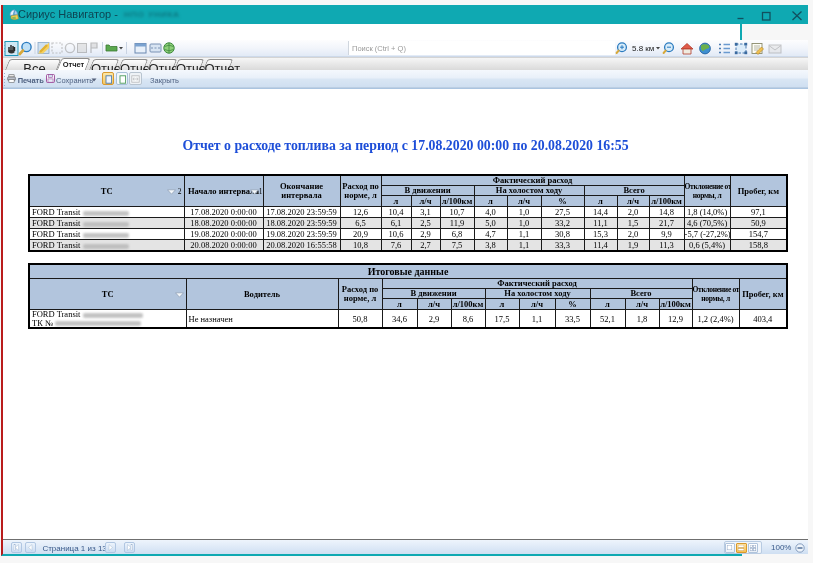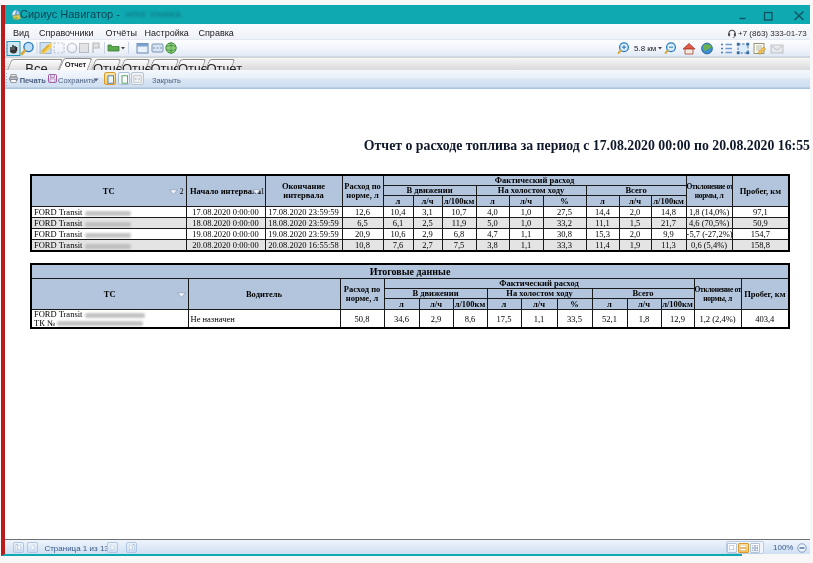--- a/index.html
+++ b/index.html
@@ -1,18 +1,18 @@
 <!DOCTYPE html>
 <html><head>
 <meta charset="utf-8">
 <style>
 * { margin:0; padding:0; box-sizing:border-box; }
 html,body { width:813px; height:563px; background:#f7f7f7; font-family:"Liberation Sans", sans-serif; overflow:hidden; }
 #win { filter:blur(0.35px); position:absolute; left:1px; top:5px; width:741px; height:551px; background:#fff;
-  border-left:4px solid #b91c1c; border-right:2px solid #0fa9b2; border-bottom:2px solid #0fa9b2; }
+  border-left:2px solid #b91c1c; border-right:2px solid #0fa9b2; border-bottom:2px solid #0fa9b2; }
 .abs { position:absolute; }
 
 
 #titlebar { left:0; top:0; width:805px; height:19px; background:#0fa9b2; color:#113f4e; }
 #title { left:15px; top:3px; font-size:11px; color:#0d4553; }
 #titlered { left:121px; top:5px; width:56px; height:10px; color:#0a5c66; font-size:8px; filter:blur(1.6px); overflow:hidden; white-space:nowrap; letter-spacing:1px; }
 
 
 #menubar { left:0; top:19px; width:805px; height:16px; background:linear-gradient(#fbfcfe,#eef1f8); border-bottom:1px solid #e4e8f0; }
 .menuitem { top:3.5px; font-size:9px; color:#1a1a1a; }
@@ -31,21 +31,21 @@
 .tablbl { top:2.5px; font-size:13px; color:#222; width:100%; text-align:center; }
 .tablbl.b { font-weight:bold; top:2px; font-size:7.5px; }
 
 
 #rtoolbar { left:0; top:65px; width:805px; height:18px; background:linear-gradient(#f4f8fd 0%, #e9f0f9 45%, #d9e6f4 55%, #cfdff1 100%); border-bottom:1px solid #bccee2; }
 .rtxt { top:5.5px; font-size:7.5px; color:#4f6181; }
 .rbtn { top:2px; height:13px; border-radius:2px; }
 
 
 #content { left:0; top:83px; width:805px; height:451px; background:#fff; border-top:1px solid #aac4e0; }
-#rpt-title { left:0; top:49px; width:805px; text-align:right; font-family:"Liberation Serif", serif; font-size:13.8px; font-weight:bold; color:#0f172a; }
+#rpt-title { left:0; top:49px; width:805px; text-align:center; font-family:"Liberation Serif", serif; font-size:13.8px; font-weight:bold; color:#1d4ed8; }
 
 table { border-collapse:collapse; table-layout:fixed; font-family:"Liberation Serif", serif; font-size:8.5px; color:#000; }
 table td, table th { border:1px solid #1a1a1a; overflow:hidden; white-space:nowrap; padding:0; line-height:10px; text-align:center; font-weight:normal; }
 table th { background:#b2c5dd; font-weight:bold; line-height:9px; }
 .unitrow th { height:11px; }
 #t1 { left:25px; top:85px; width:758px; border:2px solid #000; }
 #t2 { left:25px; top:174px; width:758px; border:2px solid #000; }
 .gray td { background:#e4e4e4; }
 .tcL { text-align:left !important; padding-left:2px !important; }
 .redact { display:inline-block; background:#b9b9b9; filter:blur(1.2px); height:5px; border-radius:2px; vertical-align:middle; opacity:0.85; }
@@ -71,34 +71,20 @@
     <div class="abs" id="titlered">НПО УНИКАЛ (НО)</div>
     <svg class="abs" style="left:731px;top:0;" width="75" height="19" viewBox="0 0 75 19">
       <g stroke="#11505f" stroke-width="1.3" fill="none">
         <path d="M3.5 13.5 L9.5 13.5"></path>
         <rect x="28.5" y="7.5" width="7.5" height="7.5"></rect>
         <path d="M58.5 6.5 L67.5 15 M67.5 6.5 L58.5 15"></path>
       </g>
     </svg>
   </div>
 
-  <div class="abs" id="menubar">
-    <div class="abs menuitem" style="left:8px;">Вид</div>
-    <div class="abs menuitem" style="left:34px;">Справочники</div>
-    <div class="abs menuitem" style="left:100.5px;">Отчёты</div>
-    <div class="abs menuitem" style="left:139.5px;">Настройка</div>
-    <div class="abs menuitem" style="left:193.5px;">Справка</div>
-    <svg class="abs" style="left:722px;top:3.5px;" width="10" height="10" viewBox="0 0 11 11">
-      <path d="M2 6 A3.5 3.5 0 0 1 9 6" fill="none" stroke="#444" stroke-width="1.2"></path>
-      <rect x="1.2" y="5.5" width="2.2" height="3.5" rx="1" fill="#444"></rect>
-      <rect x="7.6" y="5.5" width="2.2" height="3.5" rx="1" fill="#444"></rect>
-      <path d="M8.7 9 A 2 2 0 0 1 6.5 10.5" fill="none" stroke="#444" stroke-width="0.8"></path>
-    </svg>
-    <div class="abs" id="phone">+7 (863) 333-01-73</div>
-  </div>
 
   <div class="abs" id="toolbar">
     <div class="abs" style="left:0.5px;top:2px;width:1px;height:12px;background:repeating-linear-gradient(#b0bccc 0 1px,transparent 1px 3px);"></div>
     <svg class="abs" style="left:1px;top:1px;" width="180" height="15" viewBox="0 0 180 15">
 
       <rect x="1" y="0.5" width="13" height="14" fill="#cfe8f5" stroke="#2196b8" stroke-width="1"></rect>
       <path d="M5 11 L5 6 M7 11 L7 4 M9 11 L9 5 M10.5 10 L10.5 6" stroke="#222" stroke-width="1.4" fill="none"></path>
       <path d="M4.5 11.5 Q7.5 13.5 10.5 11.5 L10.5 9 L4.5 9 Z" fill="#333"></path>
 
       <circle cx="22.5" cy="6" r="4.6" fill="#bfe0f7" stroke="#2b7bbf" stroke-width="1.4"></circle>
@@ -124,20 +110,21 @@
       <rect x="131" y="2.5" width="11" height="9.5" fill="#e8f0fa" stroke="#6a88b0" stroke-width="1"></rect>
       <rect x="131" y="2.5" width="11" height="3" fill="#7ba2d0"></rect>
 
       <rect x="146" y="3" width="11" height="8" rx="1" fill="#d8e4f2" stroke="#7a92b4" stroke-width="1"></rect>
       <path d="M147 7 L156 7" stroke="#7a92b4" stroke-width="1" stroke-dasharray="2 1.5"></path>
 
       <circle cx="165" cy="7" r="5.2" fill="#8fd07a" stroke="#3f8a3f" stroke-width="1"></circle>
       <path d="M160.5 5.5 Q165 3 169.5 5.5 M160.5 8.5 Q165 11 169.5 8.5 M165 1.8 L165 12.2" stroke="#3f8a3f" stroke-width="0.8" fill="none"></path>
     </svg>
     <div class="abs" style="left:187px;top:4px;font-size:8.5px;color:#222;margin-top:33px;">Карта:</div>
+    <div class="abs" id="search">Поиск (Ctrl + Q)</div>
     <svg class="abs" style="left:612px;top:1px;" width="168" height="15" viewBox="0 0 168 15">
 
       <circle cx="7" cy="6.2" r="4.4" fill="#d8ecfa" stroke="#2b7bbf" stroke-width="1.3"></circle>
       <path d="M5 6.2 L9 6.2 M7 4.2 L7 8.2" stroke="#2b7bbf" stroke-width="1"></path>
       <path d="M3.6 9.6 L1.6 12" stroke="#d8a93a" stroke-width="2" stroke-linecap="round"></path>
       <text x="17" y="9.5" font-size="8" fill="#222" font-family="Liberation Sans">5.8 км</text>
       <path d="M41 6 L45 6 L43 8.5 Z" fill="#444"></path>
 
       <circle cx="54" cy="6.2" r="4.4" fill="#d8ecfa" stroke="#2b7bbf" stroke-width="1.3"></circle>
       <path d="M52 6.2 L56 6.2" stroke="#2b7bbf" stroke-width="1"></path>

